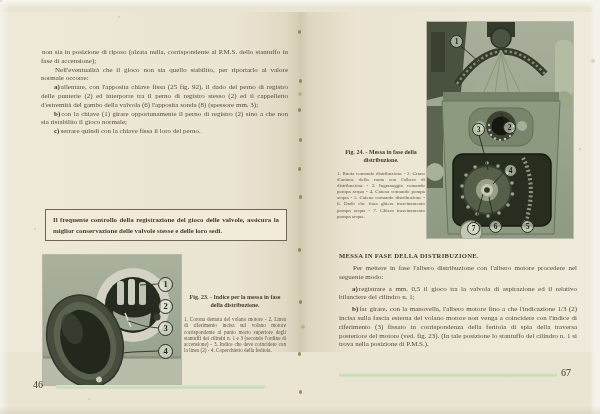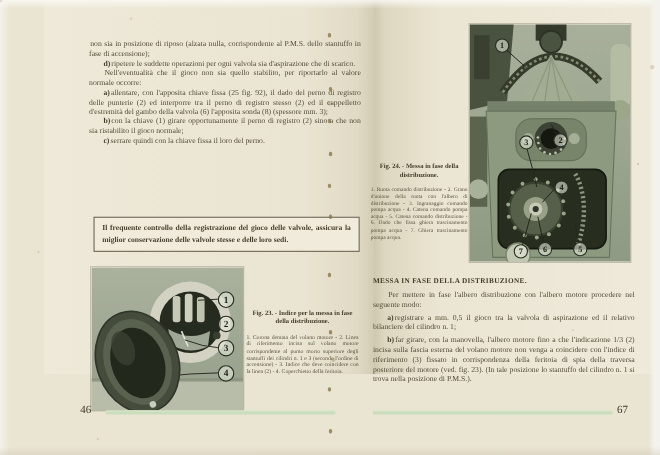--- a/index.html
+++ b/index.html
@@ -1,19 +1,19 @@
 <!DOCTYPE html>
 <html><head>
 <meta charset="utf-8">
 <style>
   html,body{margin:0;padding:0;}
   body{width:600px;height:414px;overflow:hidden;background:#efeee6;
        font-family:"Liberation Serif","DejaVu Serif",serif;}
   .scan{position:absolute;left:0;top:0;width:600px;height:414px;background:#eae5d2;}
-  .page{position:absolute;top:0;height:340px;margin-left:40px;}
+  .page{position:absolute;top:12px;height:340px;}
   .page-left{left:0;width:300px;
     background:linear-gradient(to right,#eee9d8 0%,#eae5d2 78%,#e0dac5 95%,#d3ccb4 100%);}
   .page-right{left:300px;width:300px;
     background:linear-gradient(to left,#efeadb 0%,#ebe6d3 80%,#ddd6c0 97%,#cfc8b0 100%);}
   .edge-top{position:absolute;left:0;top:0;width:600px;height:8px;
     background:linear-gradient(to bottom,rgba(250,250,246,.85),rgba(250,250,246,0));}
   .edge-right{position:absolute;right:0;top:0;width:10px;height:414px;
     background:linear-gradient(to left,#f3f2ec 55%,rgba(243,242,236,0));}
   .edge-left{position:absolute;left:0;top:0;width:9px;height:414px;
     background:linear-gradient(to right,rgba(246,246,241,.8),rgba(246,246,241,0));}
@@ -63,21 +63,20 @@
 </style>
 </head>
 <body>
 
 <div class="scan">
 
   <div class="page page-left">
 
     <div class="body-col" style="left:41px;top:36px;width:247px;">
       <p class="para"><b></b><span>non sia in posizione di riposo (alzata nulla, corrispondente al P.M.S. dello stantuffo in fase di accensione);</span></p>
-      <p class="para ind"><b>d)</b><span>ripetere le suddette operazioni per ogni valvola sia d'aspirazione che di scarico.</span></p>
       <p class="para ind"><b></b><span>Nell'eventualità che il gioco non sia quello stabilito, per riportarlo al valore normale occorre:</span></p>
       <p class="para ind"><b>a)</b><span>allentare, con l'apposita chiave fissa (25 fig. 92), il dado del perno di registro delle punterie (2) ed interporre tra il perno di registro stesso (2) ed il cappelletto d'estremità del gambo della valvola (6) l'apposita sonda (8) (spessore mm. 3);</span></p>
       <p class="para ind"><b>b)</b><span>con la chiave (1) girare opportunamente il perno di registro (2) sino a che non sia ristabilito il gioco normale;</span></p>
       <p class="para ind"><b>c)</b><span>serrare quindi con la chiave fissa il loro del perno.</span></p>
     </div>
 
     <div class="note-box">Il frequente controllo della registrazione del gioco delle valvole, assicura la miglior conservazione delle valvole stesse e delle loro sedi.</div>
 
     <div class="photo" style="left:43px;top:243px;width:138px;height:130px;">
       <svg width="138" height="130" viewBox="0 0 138 130">

